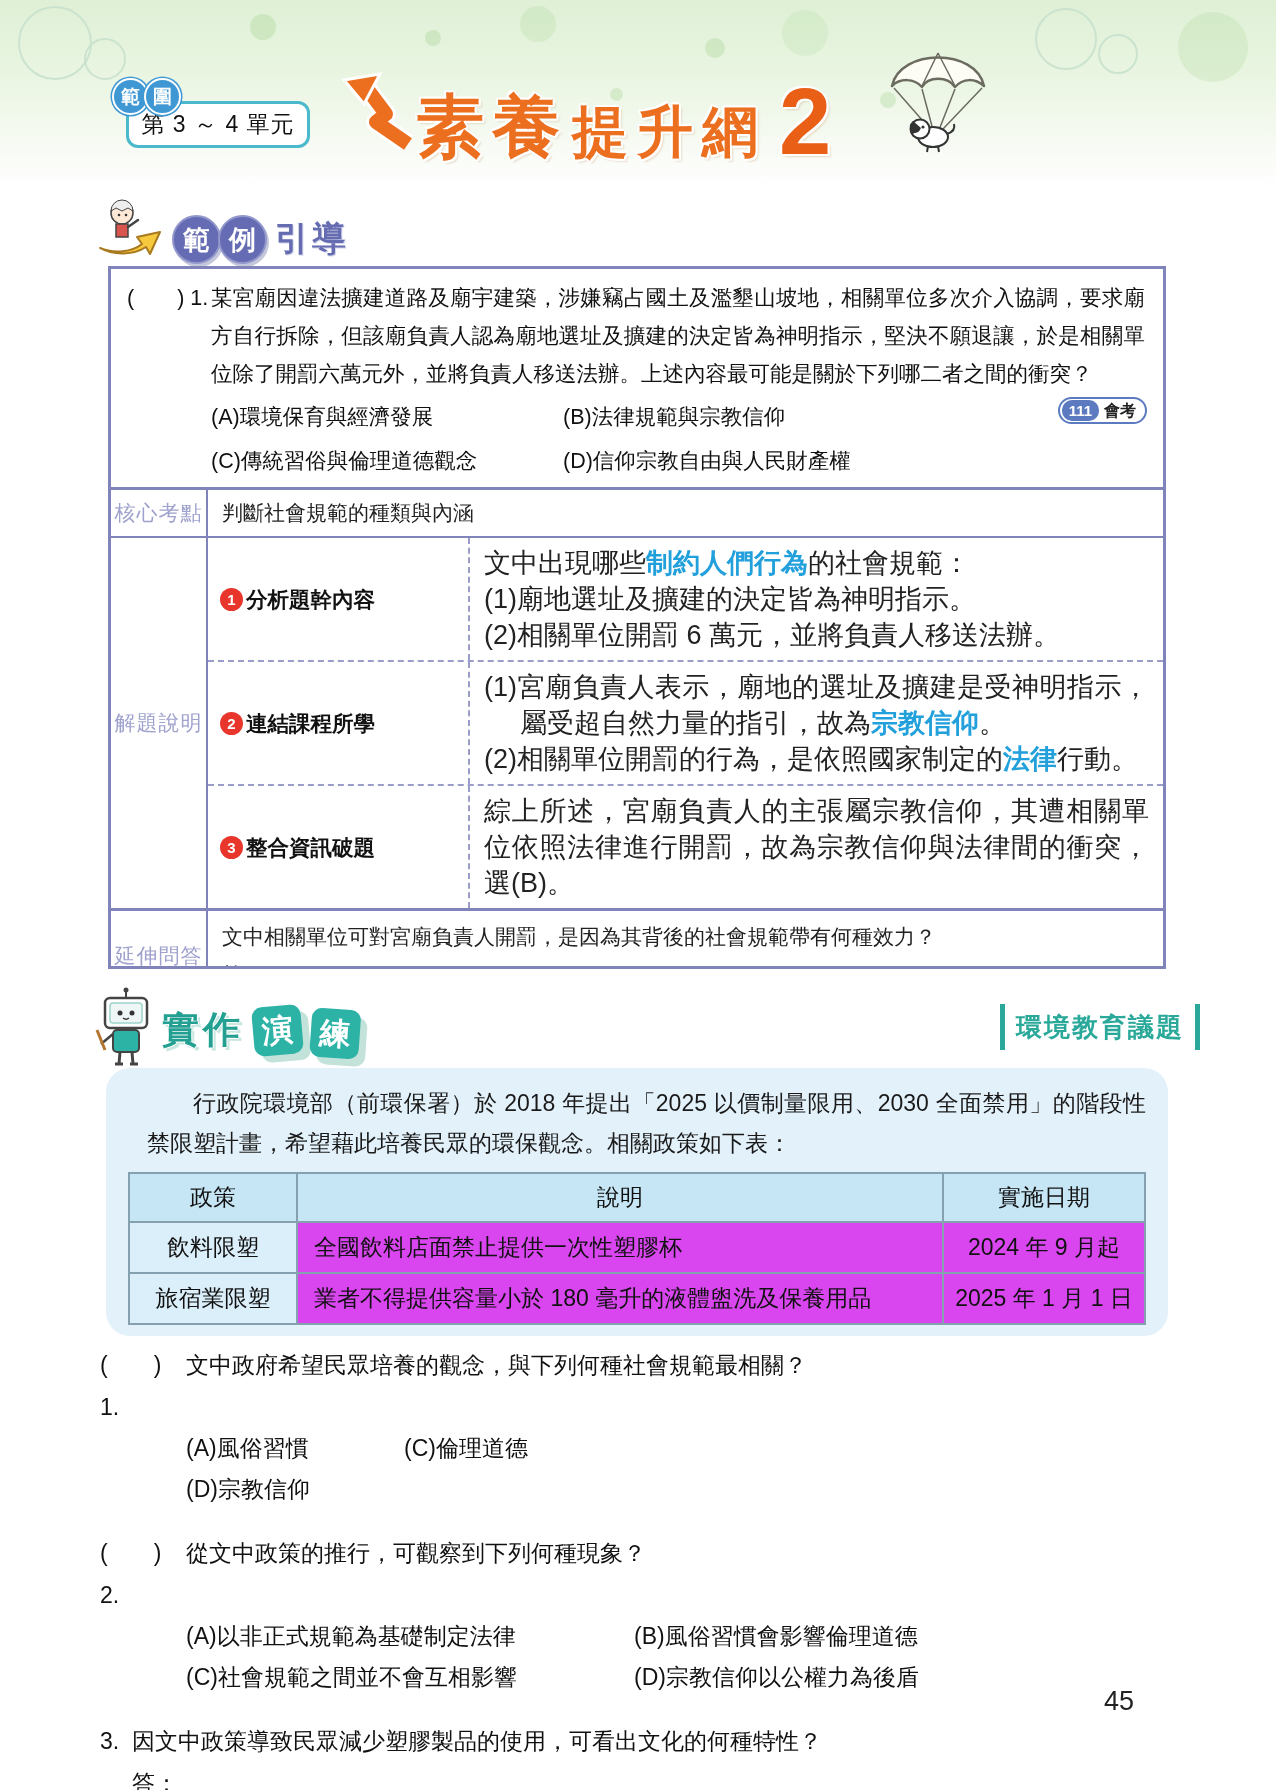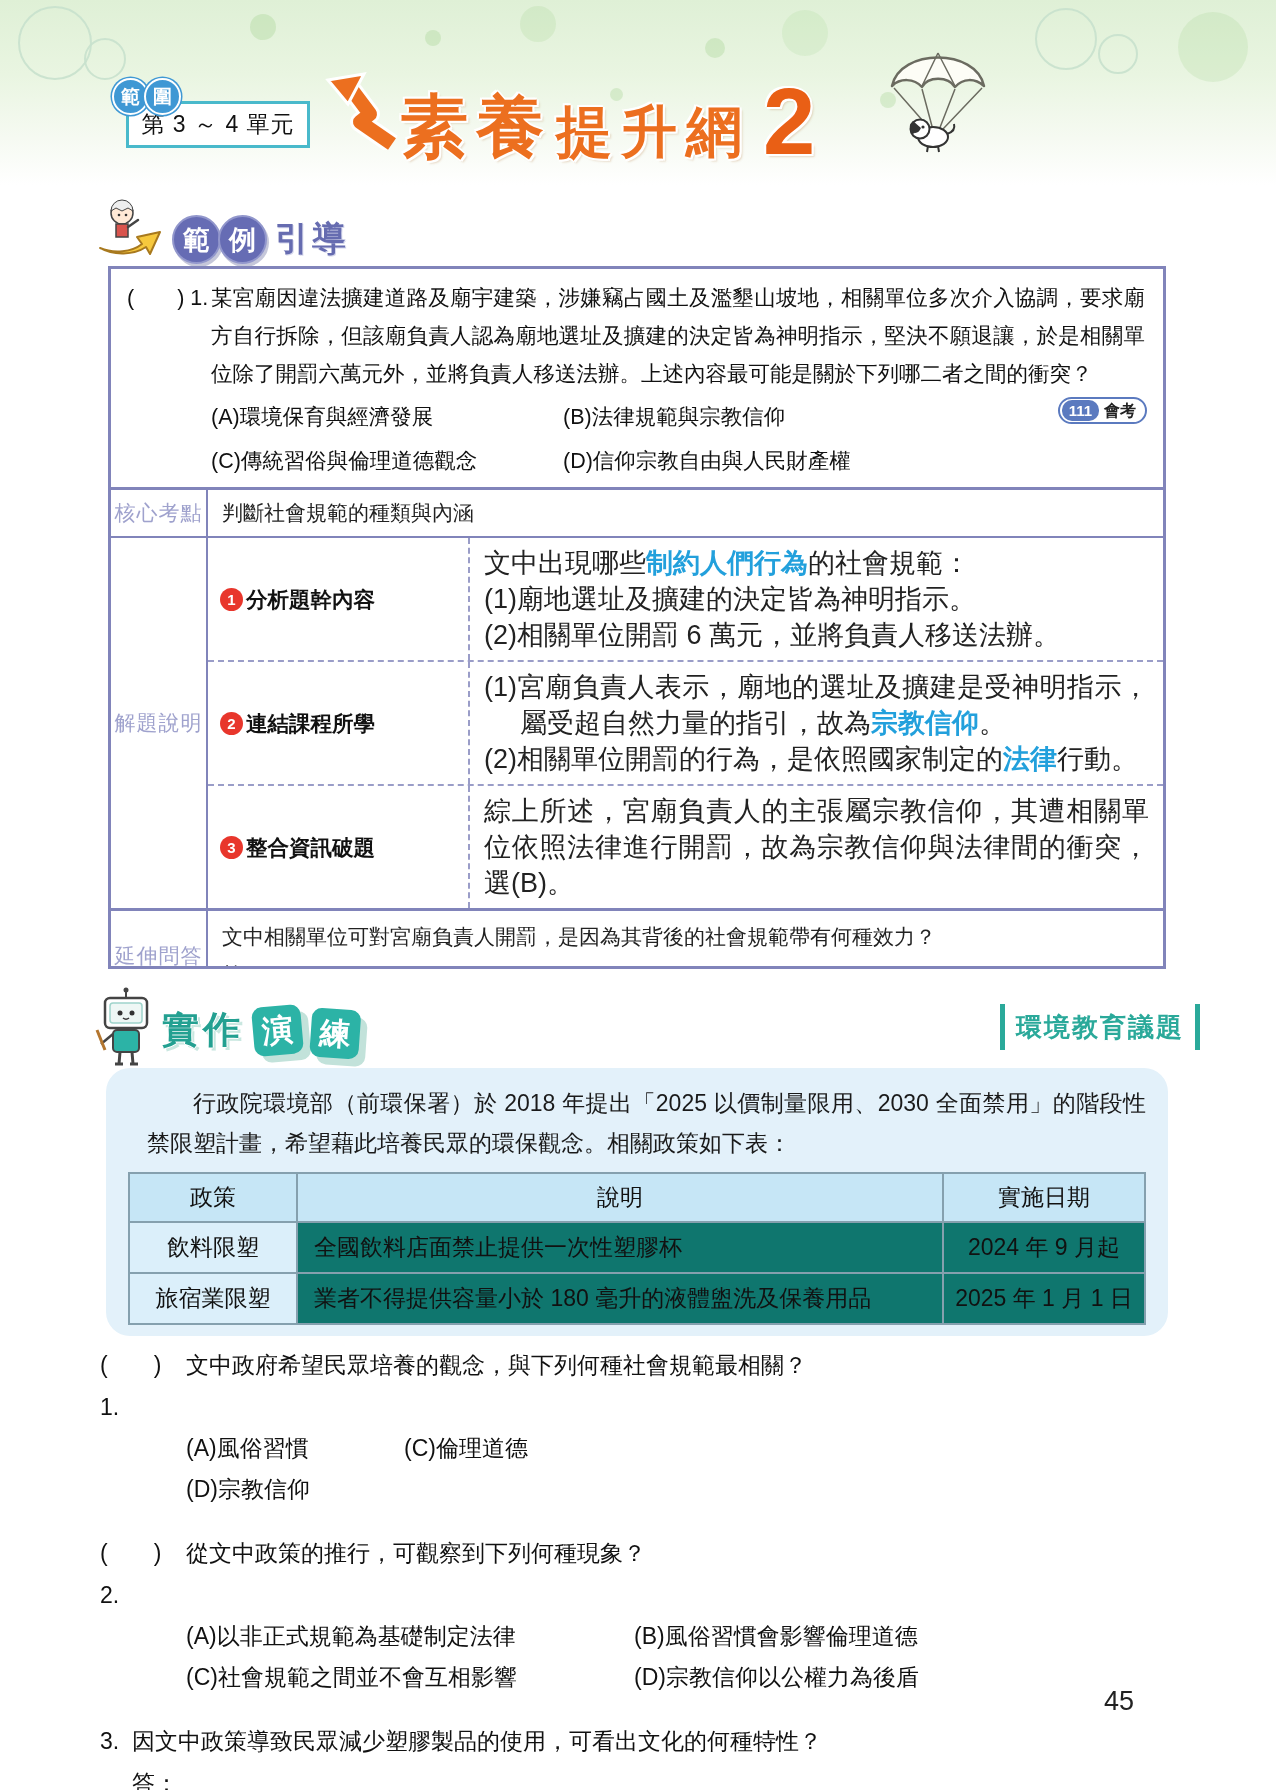--- a/index.html
+++ b/index.html
@@ -13,24 +13,24 @@
   .ring { border:2px solid rgba(200,225,205,.9); }
   .dot  { background:rgba(150,205,130,.28); }
 
   
   .scope-badge { position:absolute; left:112px; top:78px; z-index:3; display:flex; }
   .scope-circle { width:37px; height:37px; border-radius:50%; background:#3f98d4; border:2px solid #fff;
     box-shadow:0 0 0 1.5px #3f98d4; color:#fff; font-weight:bold; font-size:19px;
     display:flex; align-items:center; justify-content:center; }
   .scope-circle + .scope-circle { margin-left:-5px; }
   .unit-box { position:absolute; left:126px; top:101px; width:184px; height:47px; background:#fff;
-    border:3px solid #49b9cb; border-radius:0; display:flex; align-items:center; justify-content:center;
+    border:3px solid #49b9cb; border-radius:12px; display:flex; align-items:center; justify-content:center;
     font-size:23px; color:#111; z-index:2; letter-spacing:1px; }
 
-  .main-title { position:absolute; left:324px; top:68px; display:flex; align-items:flex-end; z-index:2; }
+  .main-title { position:absolute; left:340px; top:68px; display:flex; align-items:flex-end; z-index:2; }
   .title-arrow { margin-right:2px; margin-bottom:6px; }
   .t-big, .t-small, .title-num { font-weight:bold; color:#ec6f1f;
     text-shadow:2px 0 0 #fff,-2px 0 0 #fff,0 2px 0 #fff,0 -2px 0 #fff,2px 2px 0 #fff,-2px -2px 0 #fff,3px 3px 2px rgba(180,120,60,.25); }
   .t-big { font-size:68px; letter-spacing:8px; line-height:1; }
   .t-small { font-size:56px; letter-spacing:9px; line-height:1; margin-left:4px; }
   .title-num { font-size:94px; line-height:.82; margin-left:12px; color:#e95f15; }
 
   .dog-illu { position:absolute; left:878px; top:36px; z-index:2; }
 
   
@@ -86,21 +86,21 @@
     box-shadow:7px 7px 0 #c2e2da; }
   .tile-a { transform:rotate(-5deg); }
   .tile-b { transform:rotate(4deg) translateY(3px); }
   .topic-tag { position:absolute; left:1000px; top:1002px; display:flex; align-items:center; height:50px; }
   .tag-bar { width:5px; height:46px; background:#2aa99a; }
   .tag-text { margin:12px 11px; font-size:26px; color:#2aa99a; letter-spacing:2px; font-weight:bold; }
 
   .panel { position:absolute; left:106px; top:1068px; width:1062px; height:268px; background:#e3f1fa;
     border-radius:24px; padding:15px 22px; }
   .passage { font-size:23px; line-height:40px; color:#1a1a1a; text-indent:2em; text-align:justify;margin-left:19px; }
-  .policy-table { width:100%; border-collapse:collapse; margin-top:9px; background:#0f766e; }
+  .policy-table { width:100%; border-collapse:collapse; margin-top:9px; background:#d946ef; }
   .policy-table th, .policy-table td { border:2px solid #85a0ae; font-weight:normal; color:#111; }
   .policy-table th { background:#c6e6f6; font-size:23px; height:49px; }
   td.pcol { background:#dbeffa; text-align:center; width:168px; font-size:23px; height:51px; }
   td.dcol { padding:0 16px; font-size:23px; }
   td.tcol { width:202px; text-align:center; font-size:23px; }
 
   
   .pqs { position:absolute; left:100px; top:1344px; width:1072px; color:#111; }
   .pq { margin-bottom:22px; }
   .pq-line { display:flex; font-size:23px; line-height:42px; }

